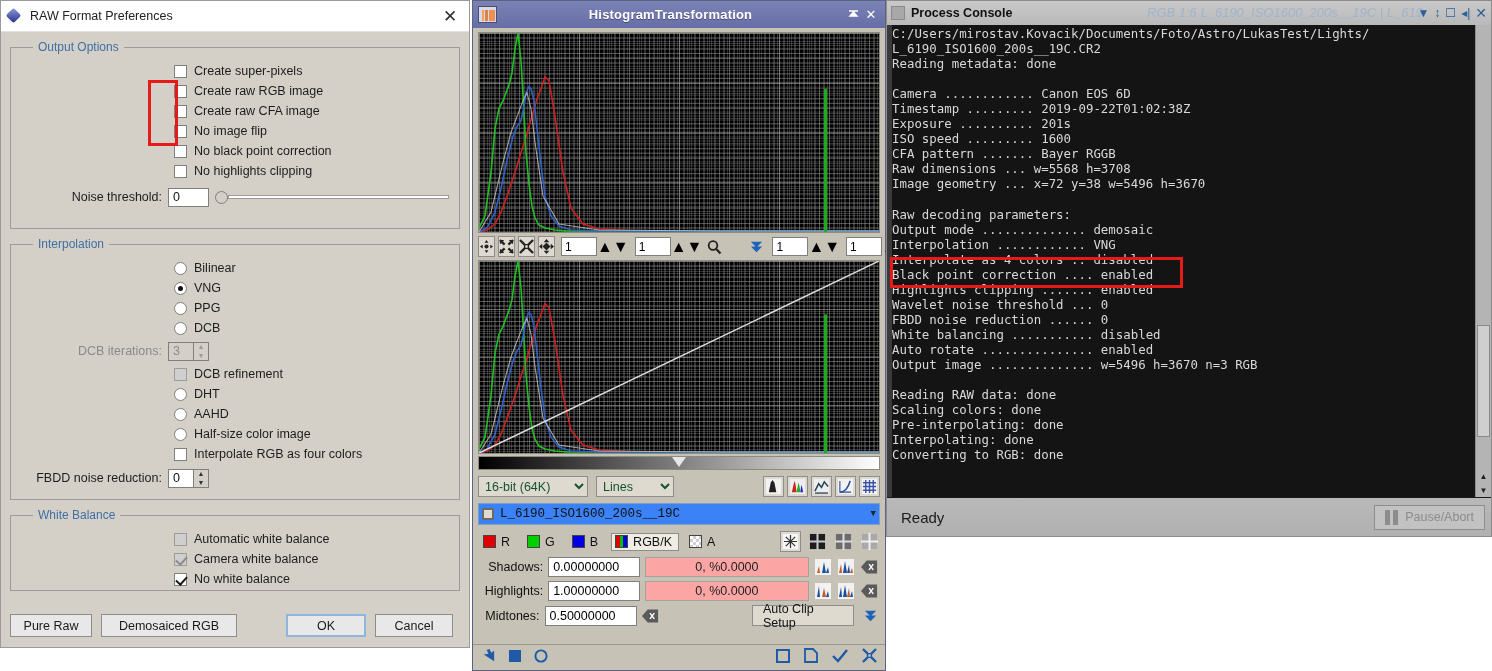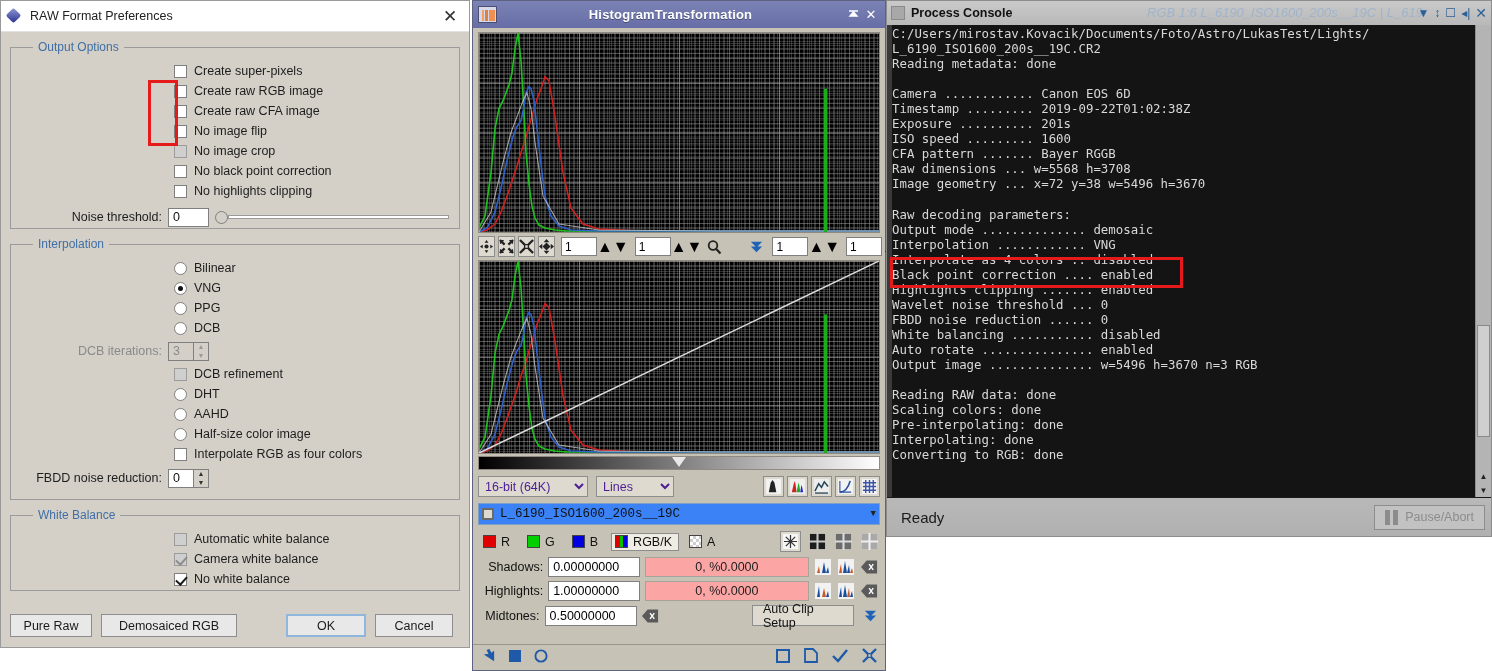--- a/index.html
+++ b/index.html
@@ -189,21 +189,21 @@
     border: 1px solid #8e8a80; position: relative;
   }
   .gs-marker {
     position:absolute; top:0px; width:0;height:0;
     border-left: 7px solid transparent; border-right: 7px solid transparent;
     border-top: 10px solid #e8e8e8;
   }
 
   select.combo {
     height: 21px; border: 1px solid #8d8d8d; background: #dedad0;
-    font-family:"Liberation Sans",sans-serif; font-size: 12.5px; color:#4c1d95;
+    font-family:"Liberation Sans",sans-serif; font-size: 12.5px; color:#14532d;
     padding: 0 2px;
   }
 
   .id-bar {
     display:flex; align-items:center; height: 22px; margin: 3px 5px;
     border: 1px solid #7f9fc4; background:#3b82f6; padding: 0 3px; font-family: Liberation Mono, monospace;
   }
   .id-bar .sq {
     width:12px;height:12px;border:2px solid #6a6a6a;background:#dedad0;margin-right:6px;flex:0 0 auto;
   }
@@ -339,24 +339,20 @@
           <span class="cb"></span>
           <span class="cb-label">Create raw RGB image</span>
         </div>
         <div class="row indent">
           <span class="cb"></span>
           <span class="cb-label">Create raw CFA image</span>
         </div>
         <div class="row indent">
           <span class="cb"></span>
           <span class="cb-label">No image flip</span>
-        </div>
-        <div class="row indent">
-          <span class="cb disabled"></span>
-          <span class="cb-label">No image crop</span>
         </div>
         <div class="row indent">
           <span class="cb"></span>
           <span class="cb-label">No black point correction</span>
         </div>
         <div class="row indent">
           <span class="cb"></span>
           <span class="cb-label">No highlights clipping</span>
         </div>
 

